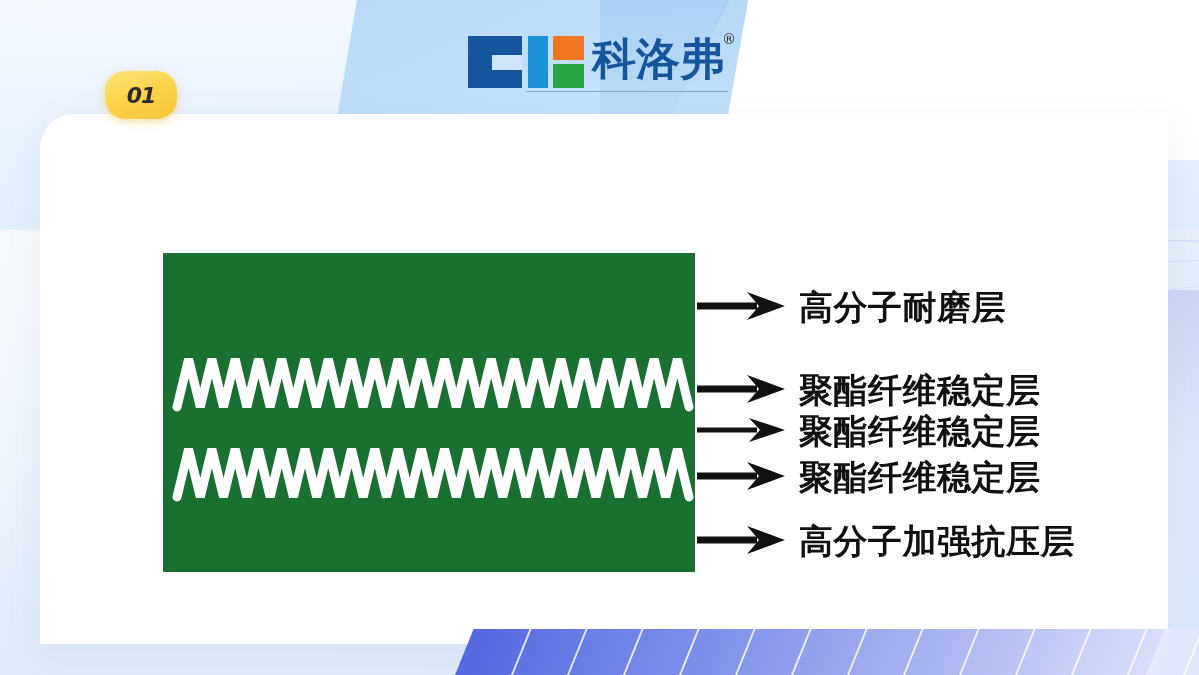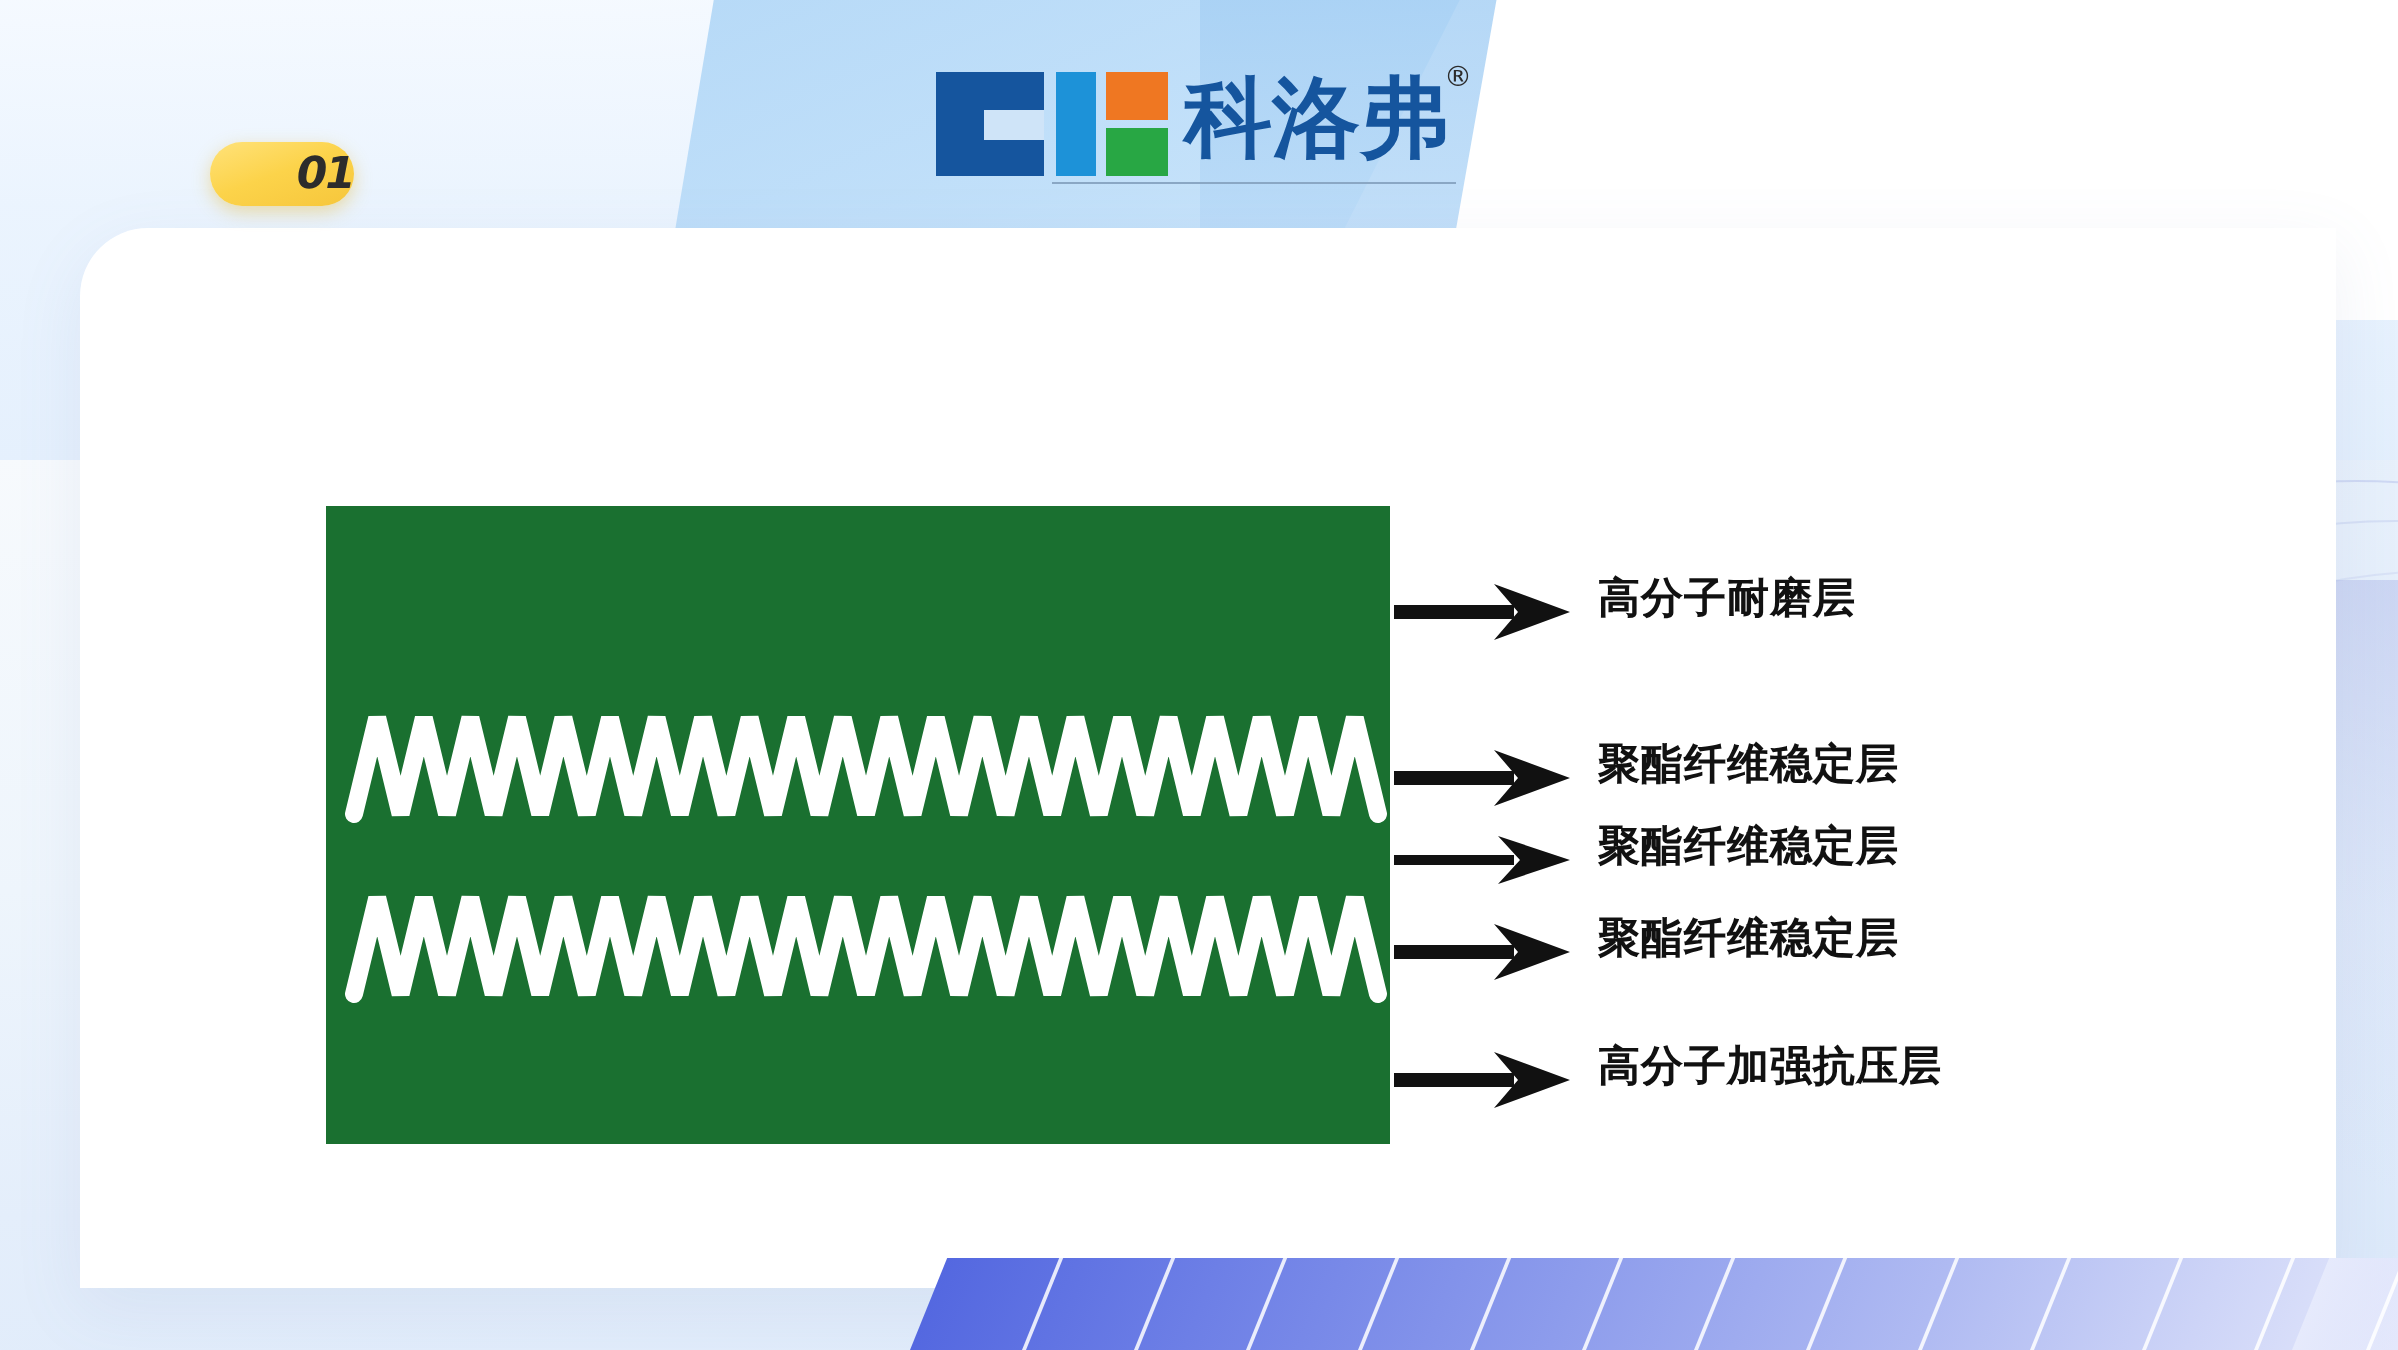--- a/index.html
+++ b/index.html
@@ -69,24 +69,24 @@
     background:linear-gradient(90deg,rgba(120,138,230,.55) 0%,rgba(205,212,247,.35) 70%,rgba(255,255,255,0) 100%);
   }
   
   .card{
     position:absolute;left:40px;top:114px;width:1128px;height:530px;
     background:#ffffff;border-radius:34px 0 0 0;
     box-shadow:0 10px 34px rgba(110,130,180,.10);
   }
   
   .badge{
-    position:absolute;left:105px;top:71px;width:72px;height:32px;border-radius:20px;
+    position:absolute;left:105px;top:71px;width:72px;height:48px;border-radius:20px;
     background:linear-gradient(160deg,#ffe27a 0%,#fcd34a 48%,#f6c63b 100%);
     box-shadow:0 3px 9px rgba(228,183,50,.42);
-    display:flex;align-items:center;justify-content:flex-end;
+    display:flex;align-items:center;justify-content:center;
   }
   .badge span{
     font-family:"DejaVu Sans",sans-serif;
     font-style:italic;font-weight:bold;font-size:22px;color:#2c2c2c;
     letter-spacing:-1px;
   }
   .title{
     position:absolute;left:196px;top:55px;
     font-family:"Liberation Serif","DejaVu Serif",serif;
     font-weight:bold;font-size:41px;color:#1b1b1b;letter-spacing:13px;
@@ -128,21 +128,21 @@
     background:#1a7030;
   }
   .panel svg{display:block;width:532px;height:319px;}
   
   .callouts{position:absolute;left:695px;top:253px;width:400px;height:330px;}
   .callout{position:absolute;left:0;height:34px;}
   .callout .arrow{position:absolute;left:0;top:0;width:96px;height:34px;}
   .callout .lbl{
     position:absolute;left:104px;top:-4px;white-space:nowrap;
     font-family:"Liberation Sans","DejaVu Sans",sans-serif;
-    font-weight:bold;font-size:21px;color:#111111;letter-spacing:.5px;text-align:center;
+    font-weight:bold;font-size:34px;color:#111111;letter-spacing:.5px;text-align:center;
   }
 </style>
 </head>
 <body>
 
 <div id="slide">
 
   <div class="bg-soft-top"></div>
   <div class="bg-blue-wedge"></div>
   <div class="bg-blue-wedge2"></div>

